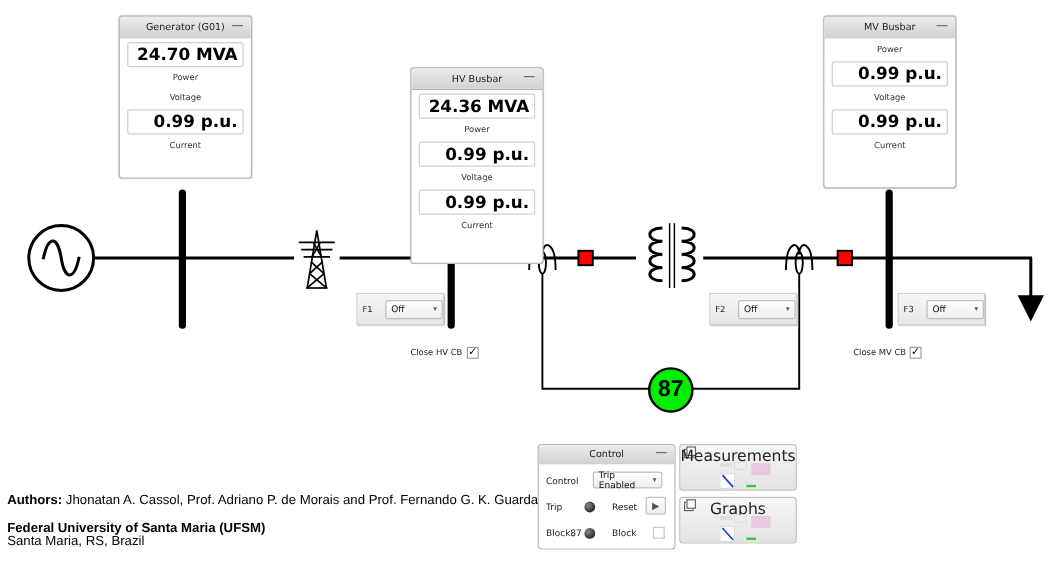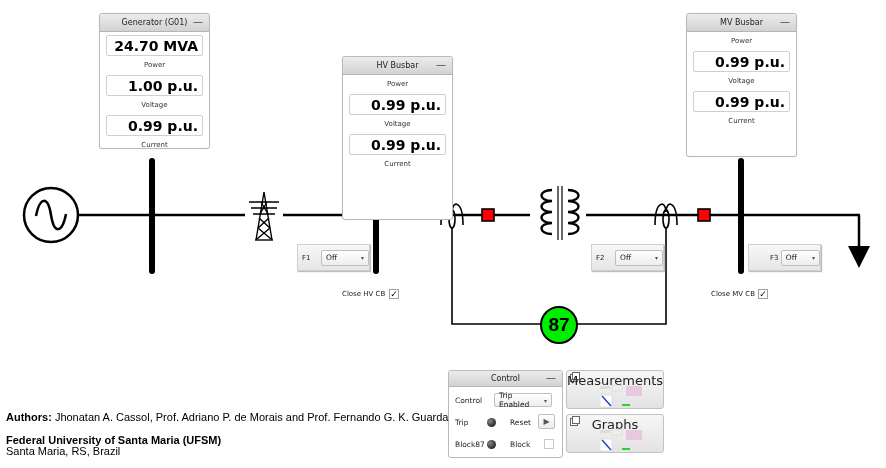--- a/index.html
+++ b/index.html
@@ -98,31 +98,31 @@
   <span>87</span>
 </div>
 
 <div class="panel" style="left:99px;top:13px;height:136px;">
   <div class="panel-header">
     <span>Generator (G01)</span>
     <span class="min">—</span>
   </div>
   <div class="value-box">24.70 MVA</div>
   <div class="value-label">Power</div>
-  <div class="value-box">1.00 p.u.</div>
   <div class="value-label">Voltage</div>
   <div class="value-box">0.99 p.u.</div>
   <div class="value-label">Current</div>
 </div>
 
 <div class="panel" style="left:342px;top:13px;height:164px;margin-top:43px;">
   <div class="panel-header">
     <span>HV Busbar</span>
     <span class="min">—</span>
   </div>
+  <div class="value-box">24.36 MVA</div>
   <div class="value-label">Power</div>
   <div class="value-box">0.99 p.u.</div>
   <div class="value-label">Voltage</div>
   <div class="value-box">0.99 p.u.</div>
   <div class="value-label">Current</div>
 </div>
 
 <div class="panel" style="left:686px;top:13px;height:144px;">
   <div class="panel-header">
     <span>MV Busbar</span>
@@ -142,21 +142,21 @@
     <span class="arrow">▾</span>
   </div>
 </div>
 <div class="fault-box" style="left:591px;top:244px;">
   <span class="flabel">F2</span>
   <div class="combo" style="width:48px;">
     <span>Off</span>
     <span class="arrow">▾</span>
   </div>
 </div>
-<div class="fault-box" style="left:748px;top:244px;padding-left:17px;">
+<div class="fault-box" style="left:748px;top:244px;">
   <span class="flabel">F3</span>
   <div class="combo" style="width:48px;">
     <span>Off</span>
     <span class="arrow">▾</span>
   </div>
 </div>
 
 <span class="cb-label" style="left:342px;top:290px;">Close HV CB</span>
 <span class="checkbox" style="left:389px;top:289px;">✓</span>
 <span class="cb-label" style="left:711px;top:290px;">Close MV CB</span>

